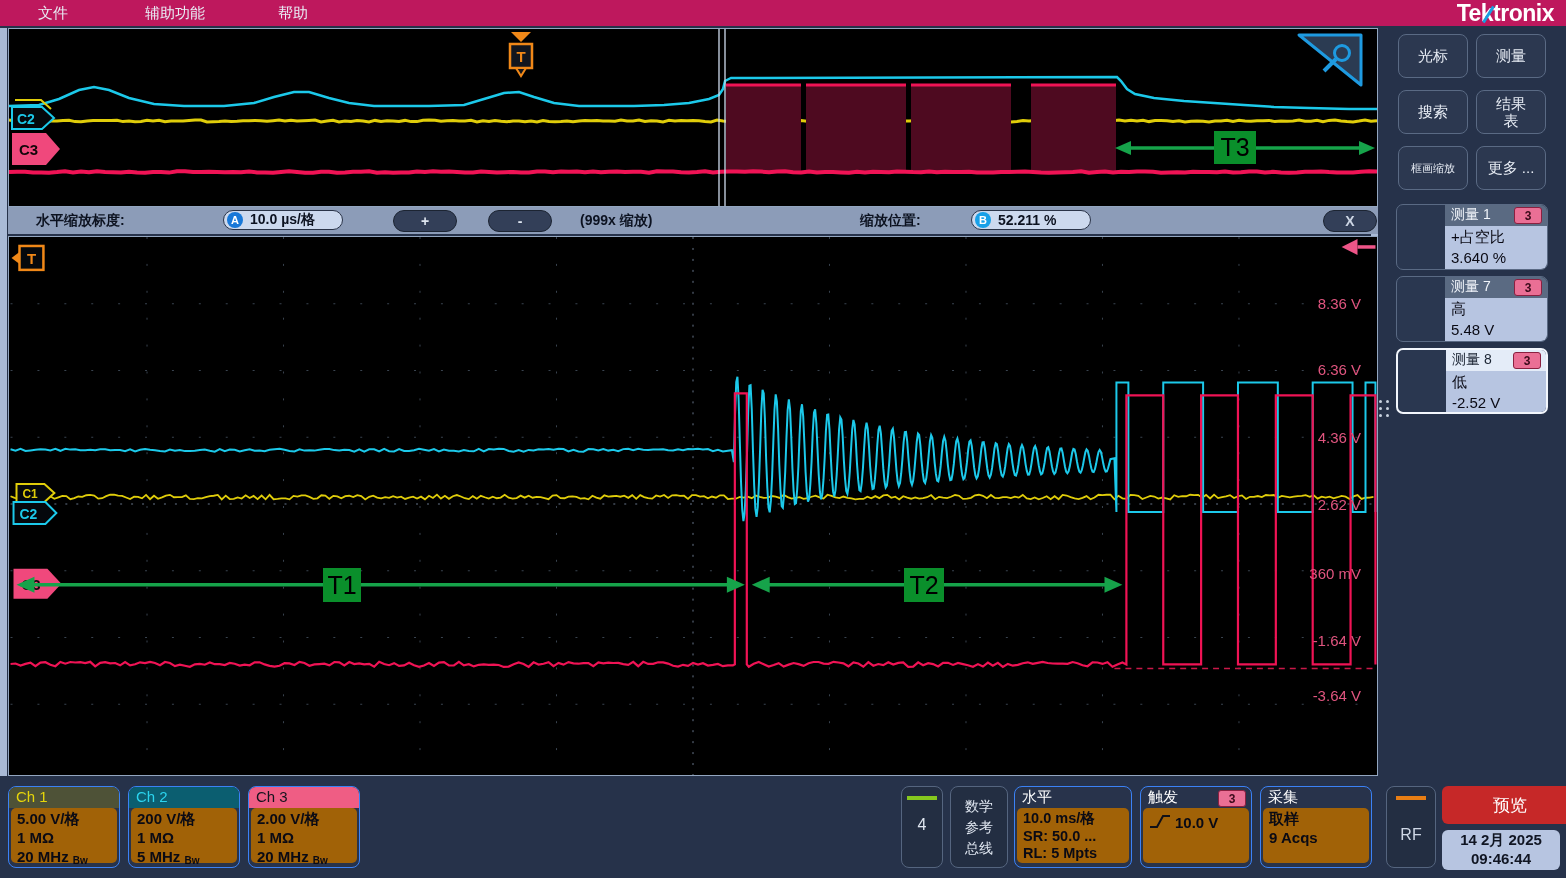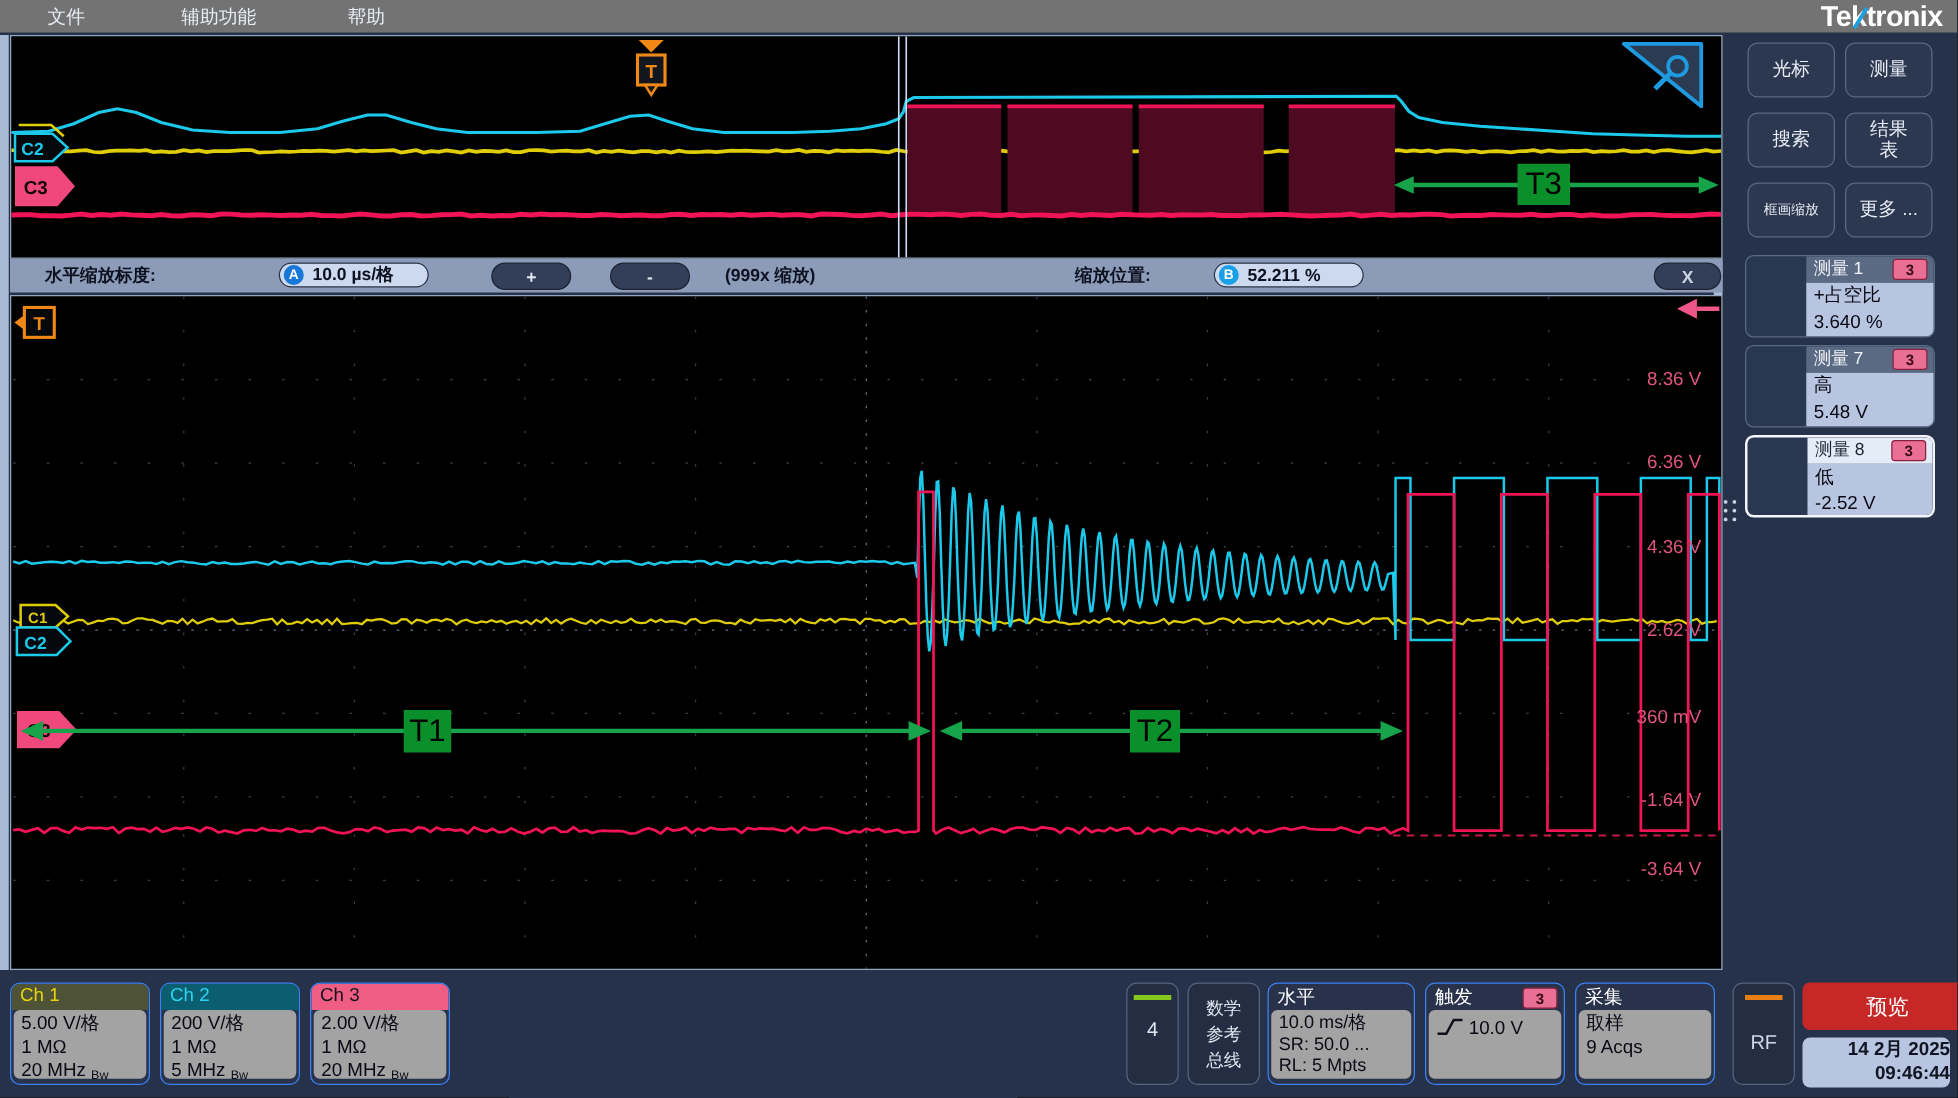--- a/index.html
+++ b/index.html
@@ -1,19 +1,19 @@
 <!DOCTYPE html>
 <html><head>
 <meta charset="utf-8">
 <style>
   html,body{margin:0;padding:0;background:#1a2230;}
   #screen{position:relative;width:1566px;height:878px;background:#26324a;overflow:hidden;
           font-family:"Liberation Sans","DejaVu Sans",sans-serif;-webkit-font-smoothing:antialiased;}
   
-  #menubar{position:absolute;left:0;top:0;width:1566px;height:26px;background:#737373;}
+  #menubar{position:absolute;left:0;top:0;width:1566px;height:26px;background:#be185d;}
   .menu-item{position:absolute;top:4px;color:#e8edf5;font-size:15px;cursor:default;}
   #logo{position:absolute;right:12px;top:0px;color:#fff;font-size:23px;font-weight:700;letter-spacing:-0.5px;}
   #logo .k{position:relative;}
   #logo .k::after{content:"";position:absolute;left:52%;top:18%;width:3px;height:72%;background:#18a0e0;transform:rotate(32deg);}
   
   .panel{position:absolute;background:#000;border:1px solid #93a6c0;box-sizing:border-box;}
   #overview{left:8px;top:28px;width:1370px;height:179px;}
   #graticule{left:8px;top:236px;width:1370px;height:540px;}
   .edge-strip{position:absolute;width:7px;background:#a9bad6;top:28px;height:748px;}
   
@@ -42,30 +42,30 @@
   .meas-body{background:#b7c5e1;color:#0a0a14;font-size:15px;padding:1px 6px;line-height:1.38;height:46px;}
   .chip{position:absolute;right:5px;top:2px;width:26px;height:15px;background:#ea6f95;border:1px solid #8a2040;
         border-radius:3px;color:#3a0a1a;font-size:12px;font-weight:700;display:flex;align-items:center;justify-content:center;}
   #drag-dots{position:absolute;left:1379px;top:400px;display:grid;grid-template-columns:4px 4px;grid-gap:4px 3px;}
   #drag-dots i{width:3px;height:3px;border-radius:50%;background:#c8d2e0;}
   
   #bottombar{position:absolute;left:0;top:778px;width:1566px;height:100px;background:#26324a;}
   .badge{position:absolute;top:8px;height:82px;border:1px solid #3b82f6;border-radius:8px;background:#28334b;
          box-sizing:border-box;overflow:hidden;}
   .badge-head{height:21px;font-size:15px;padding:1px 7px 0;position:relative;box-sizing:border-box;color:#fff;}
-  .badge-body{margin:0 2px 2px;background:#a3a3a3;border-radius:5px;color:#0a0a14;font-size:15px;
-              padding:2px 6px;line-height:1.25;height:55px;box-sizing:border-box;}
+  .badge-body{margin:0 2px 2px;background:#a16207;border-radius:5px;color:#0a0a14;font-size:15px;
+              padding:2px 6px;line-height:1.25;height:55px;box-sizing:border-box;font-weight:bold;}
   .dark-badge{position:absolute;top:8px;height:82px;border:1px solid #55657f;border-radius:8px;background:#232e42;
               box-sizing:border-box;text-align:center;color:#dfe6f0;}
   .accent-bar{width:30px;height:4px;margin:9px auto 0;}
   .bwsub{font-size:10px;vertical-align:-2px;}
   #preview-btn{position:absolute;left:1442px;top:786px;width:136px;height:38px;background:#c62828;border-radius:6px;
                color:#fff;font-size:17px;display:flex;align-items:center;justify-content:center;}
   #datetime{position:absolute;left:1442px;top:830px;width:118px;height:40px;background:#b7c5e1;border-radius:6px;
-            color:#101522;font-size:15px;font-weight:700;display:flex;flex-direction:column;align-items:flex-end;
+            color:#101522;font-size:15px;font-weight:700;display:flex;flex-direction:column;align-items:center;
             justify-content:center;line-height:1.25;}
   svg text{font-family:"Liberation Sans","DejaVu Sans",sans-serif;}
 </style>
 </head>
 <body>
 
 <div id="screen">
 
   <div id="menubar">
     <span class="menu-item" style="left:38px">文件</span>

